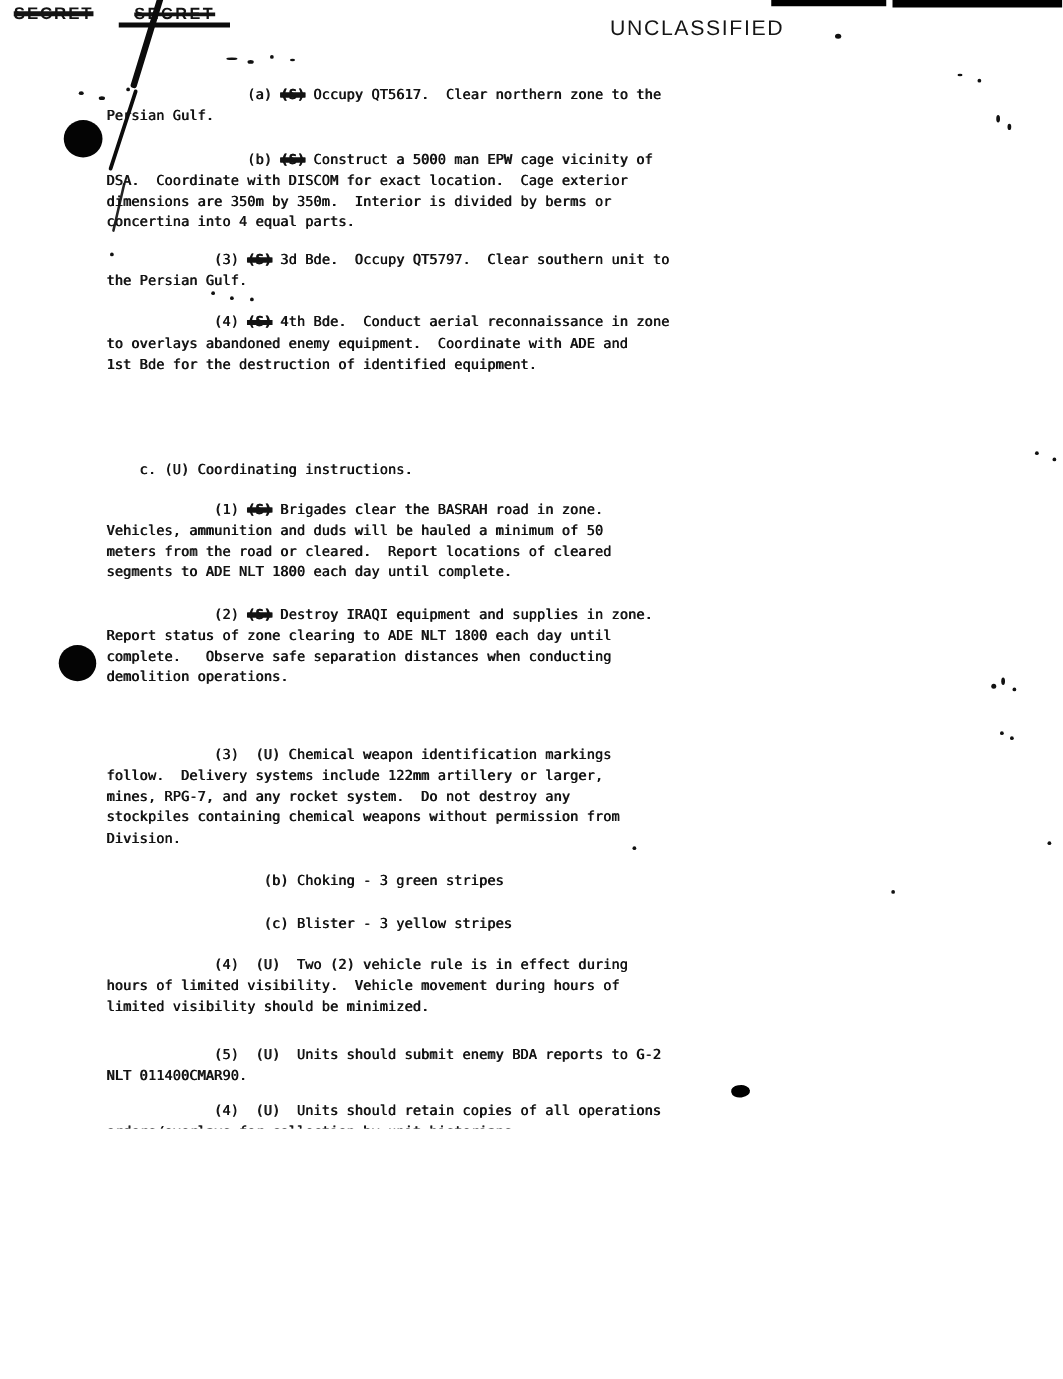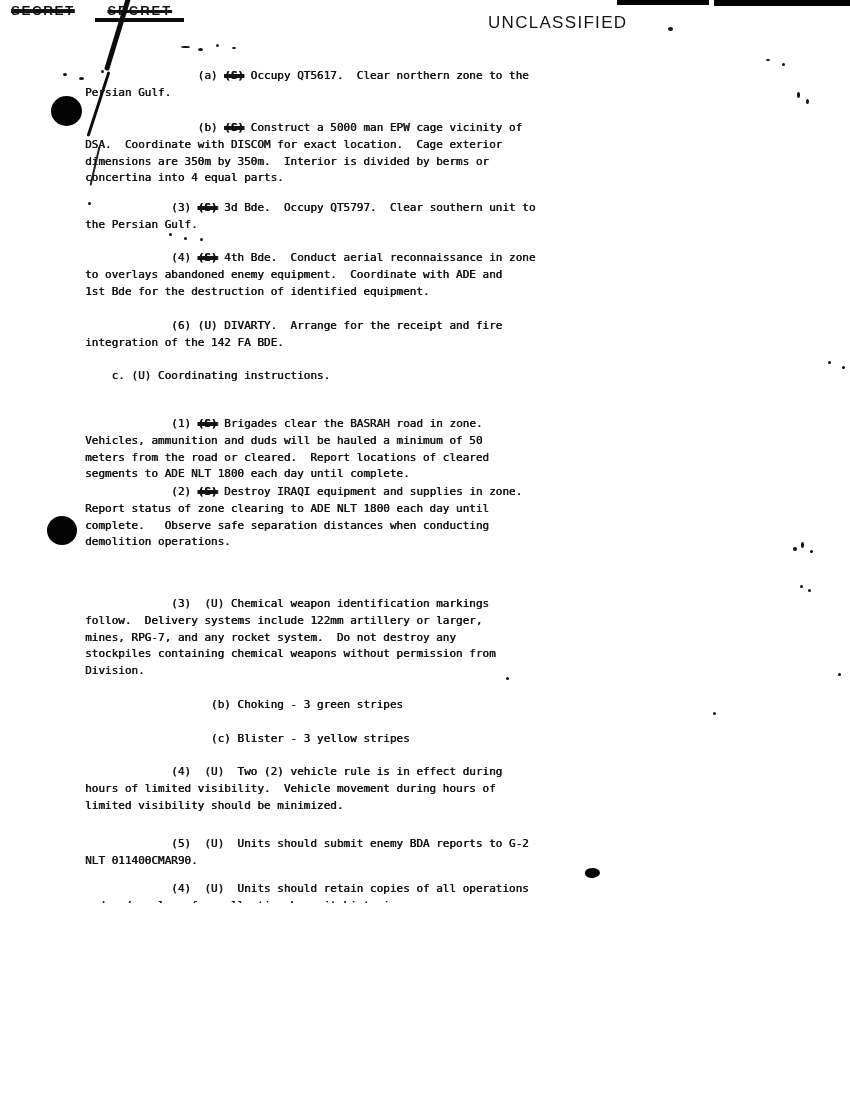--- a/index.html
+++ b/index.html
@@ -83,24 +83,22 @@
 Persian Gulf.</span></div>
   <div class="para" style="top:120px"><span>                 (b) </span><span class="sk">(S)</span><span> Construct a 5000 man EPW cage vicinity of
 DSA.  Coordinate with DISCOM for exact location.  Cage exterior
 dimensions are 350m by 350m.  Interior is divided by berms or
 concertina into 4 equal parts.</span></div>
   <div class="para" style="top:200px"><span>             (3) </span><span class="sk">(S)</span><span> 3d Bde.  Occupy QT5797.  Clear southern unit to
 the Persian Gulf.</span></div>
   <div class="para" style="top:250px"><span>             (4) </span><span class="sk">(S)</span><span> 4th Bde.  Conduct aerial reconnaissance in zone
 to overlays abandoned enemy equipment.  Coordinate with ADE and
 1st Bde for the destruction of identified equipment.</span></div>
-  <div class="para" style="top:318px"><span></span><span class="sk"></span><span>             (6) (U) DIVARTY.  Arrange for the receipt and fire
-integration of the 142 FA BDE.</span></div>
   <div class="para" style="top:368px"><span></span><span class="sk"></span><span>    c. (U) Coordinating instructions.</span></div>
-  <div class="para" style="top:416px"><span>             (1) </span><span class="sk">(S)</span><span> Brigades clear the BASRAH road in zone.
+  <div class="para" style="top:400px"><span>             (1) </span><span class="sk">(S)</span><span> Brigades clear the BASRAH road in zone.
 Vehicles, ammunition and duds will be hauled a minimum of 50
 meters from the road or cleared.  Report locations of cleared
 segments to ADE NLT 1800 each day until complete.</span></div>
   <div class="para" style="top:484px"><span>             (2) </span><span class="sk">(S)</span><span> Destroy IRAQI equipment and supplies in zone.
 Report status of zone clearing to ADE NLT 1800 each day until
 complete.   Observe safe separation distances when conducting
 demolition operations.</span></div>
   <div class="para" style="top:596px"><span></span><span class="sk"></span><span>             (3)  (U) Chemical weapon identification markings
 follow.  Delivery systems include 122mm artillery or larger,
 mines, RPG-7, and any rocket system.  Do not destroy any

